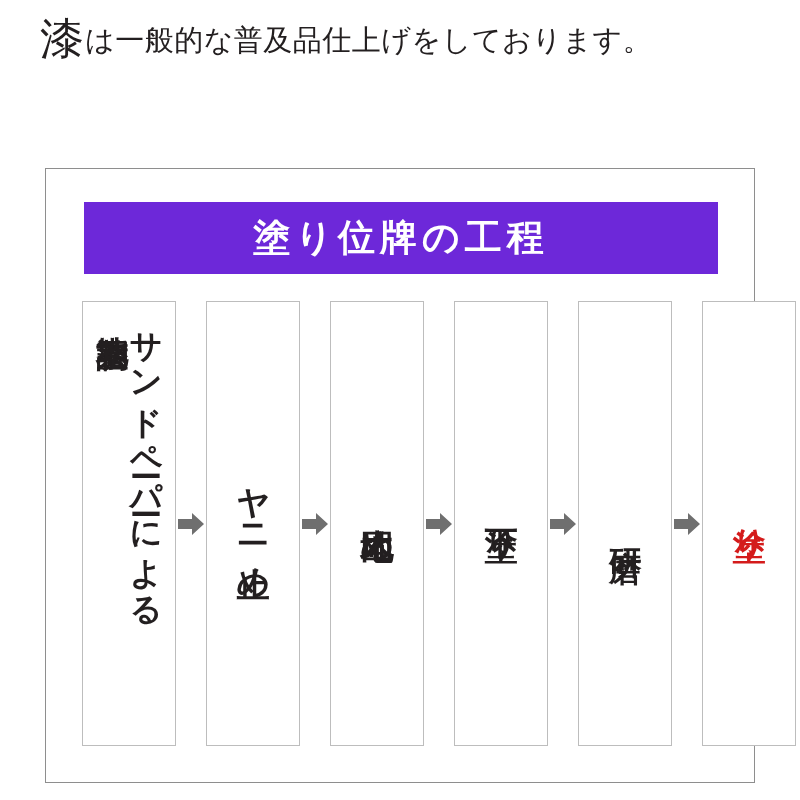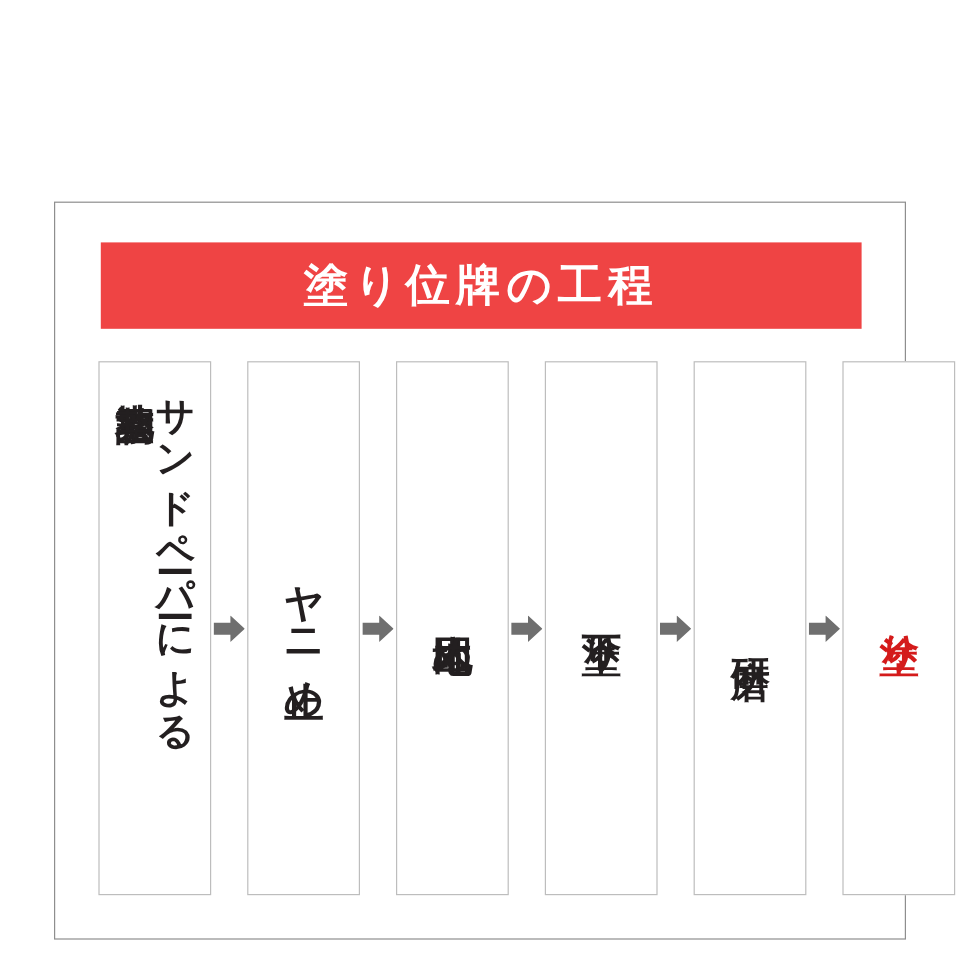--- a/index.html
+++ b/index.html
@@ -60,21 +60,21 @@
     box-sizing: border-box;
     background: #ffffff;
   }
 
   .panel-title {
     position: absolute;
     left: 38px;
     top: 33px;
     width: 634px;
     height: 72px;
-    background: #ef4444;
+    background: #6d28d9;
     color: #ffffff;
     display: flex;
     align-items: center;
     justify-content: center;
     font-family: "Liberation Sans", "DejaVu Sans", sans-serif;
     font-size: 37px;
     font-weight: 700;
     letter-spacing: 5px;
     box-sizing: border-box;
   }
@@ -151,20 +151,21 @@
     white-space: nowrap;
     color: #231f20;
   }
 </style>
 </head>
 <body>
 
 <div class="page">
 
   <div class="intro">
+    <div class="intro-line1"><span class="big">漆</span><span>は一般的な普及品仕上げをしております。</span></div>
   </div>
 
   <div class="panel">
 
     <div class="panel-title">塗り位牌の工程</div>
 
     <div class="flow">
 
       <div class="step">
         <div class="step-label-wrap">

